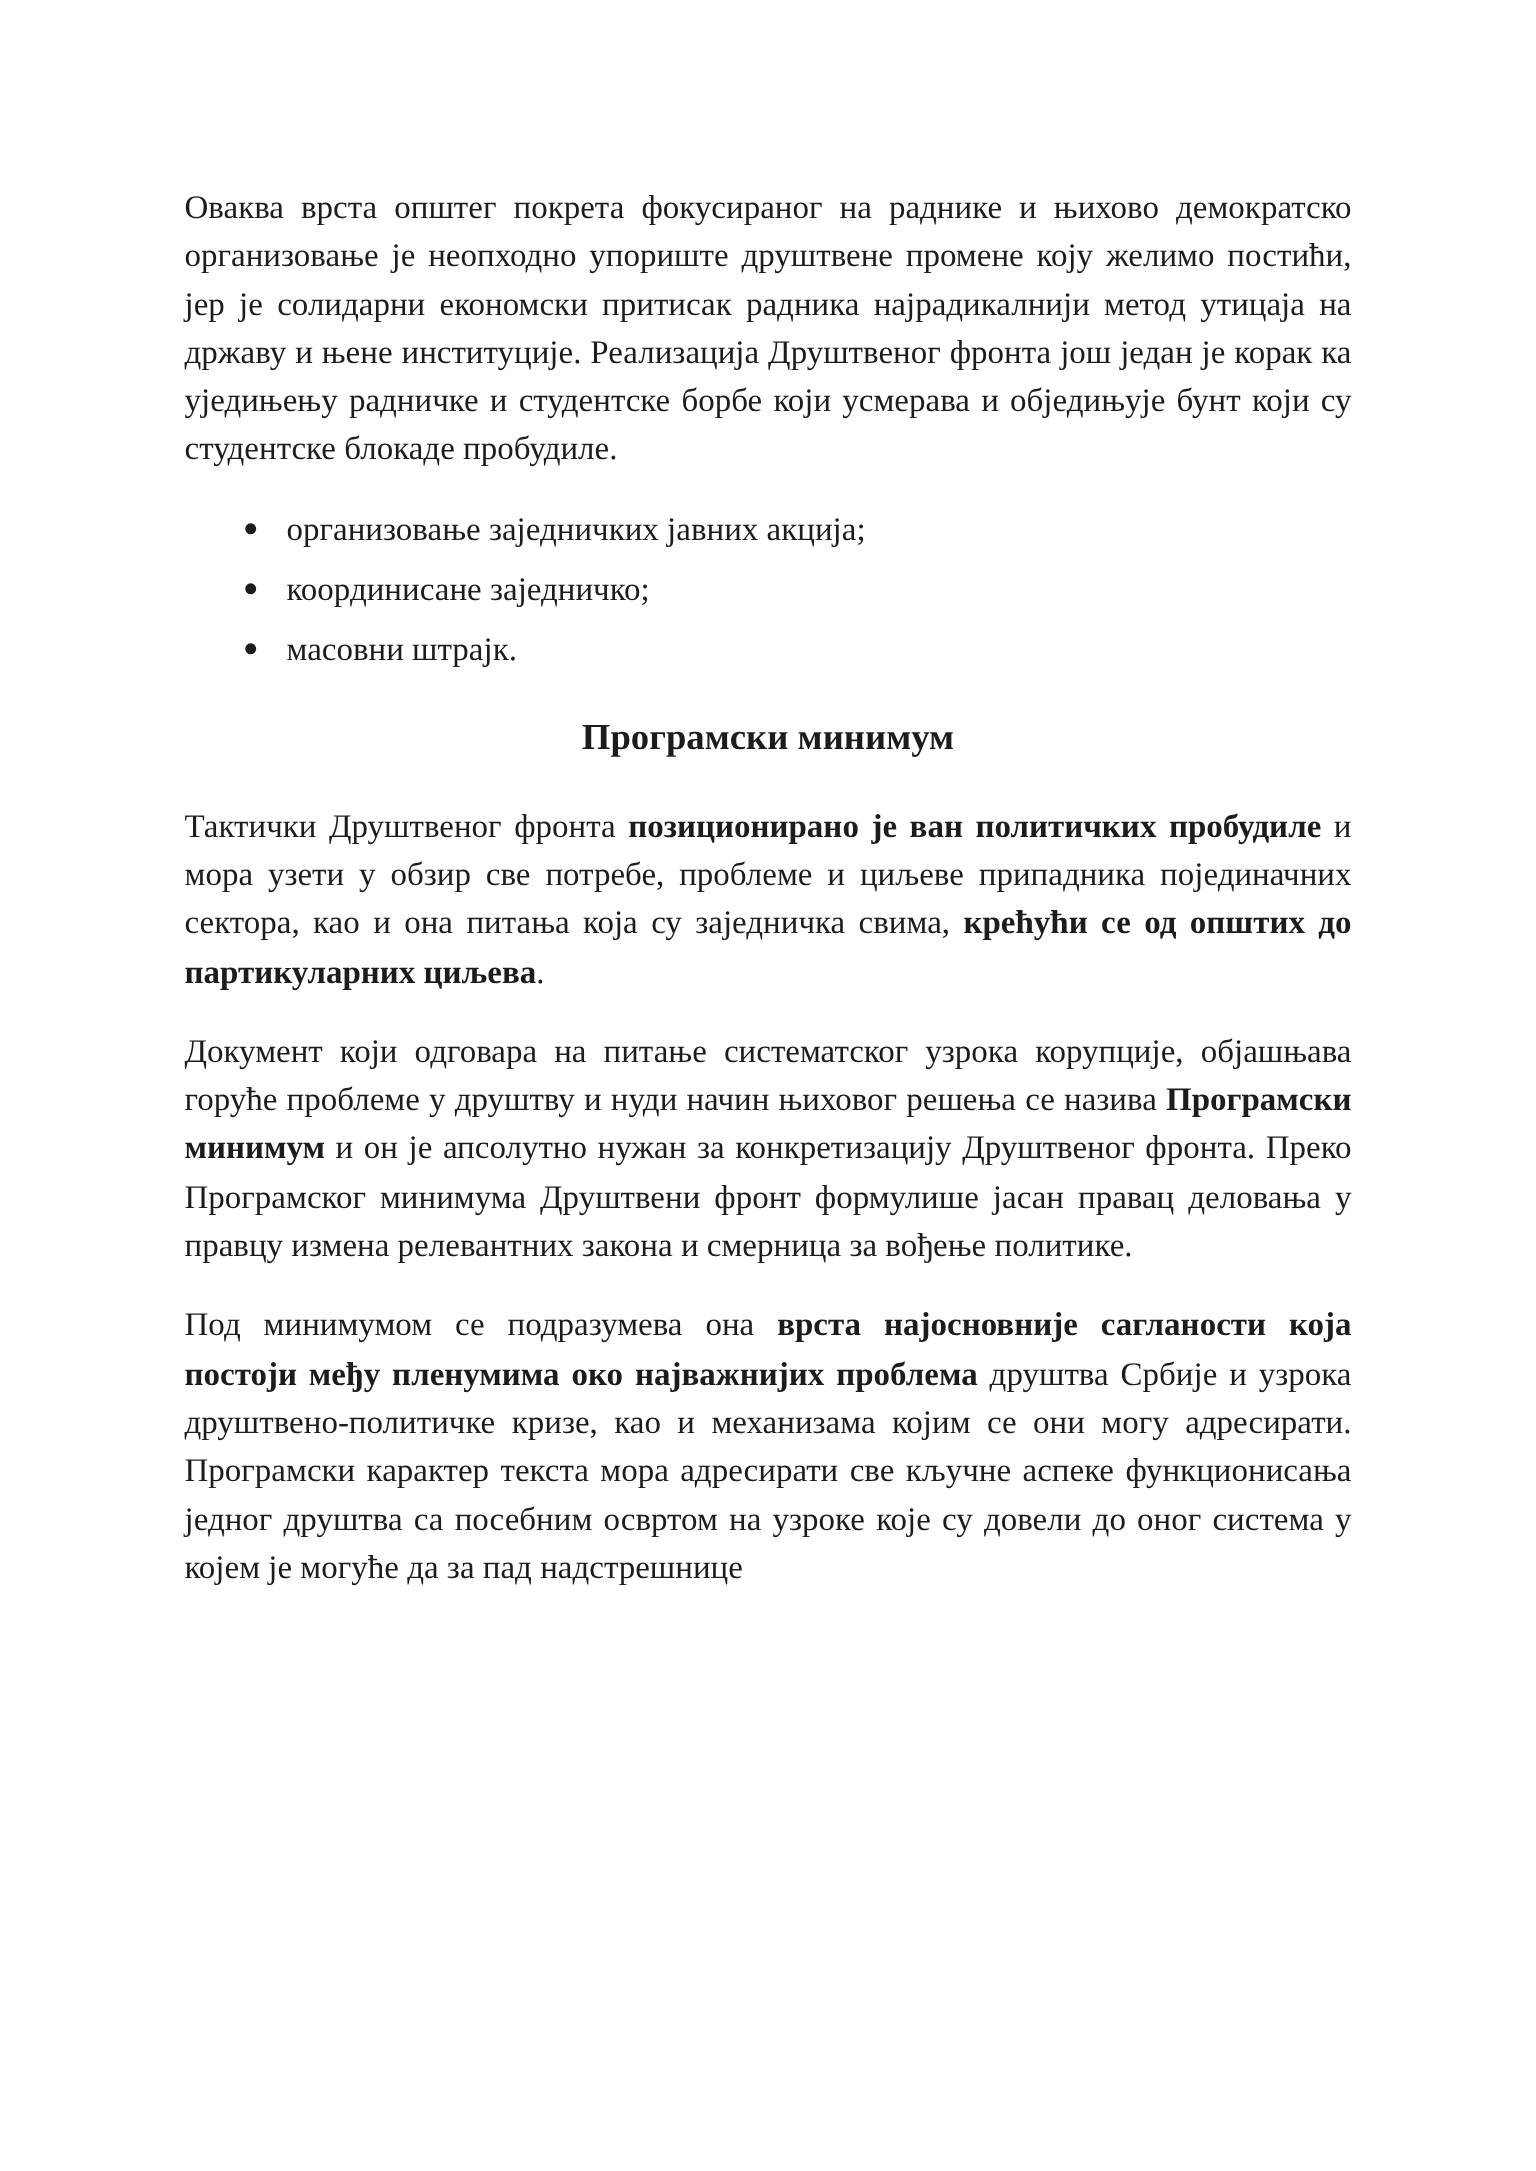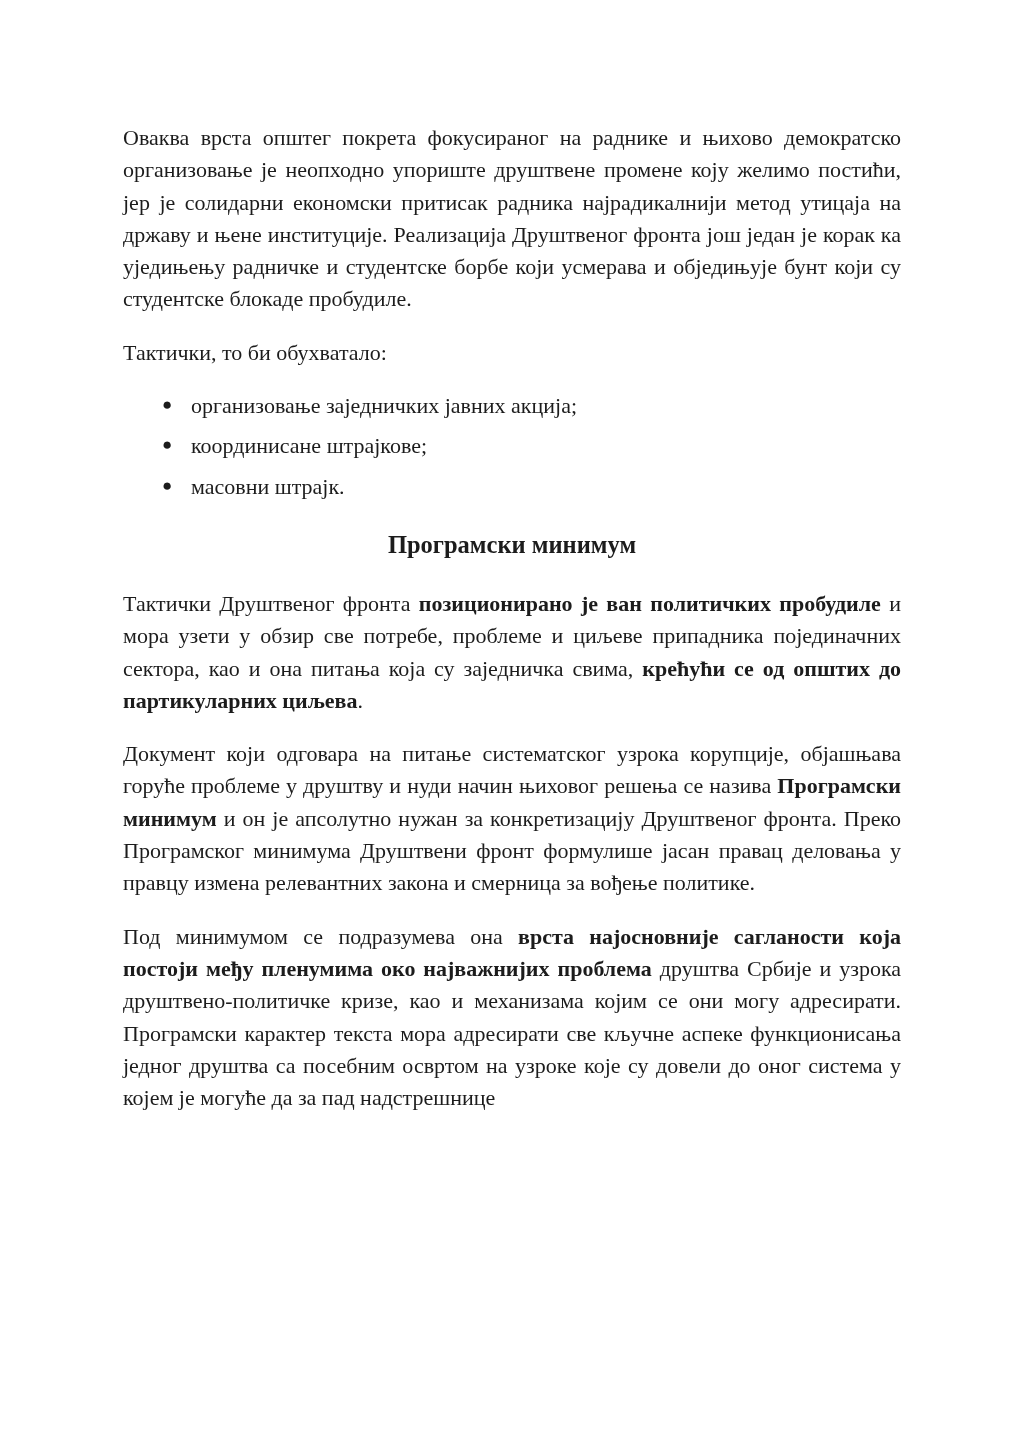--- a/index.html
+++ b/index.html
@@ -56,24 +56,23 @@
     top: -1px;
     font-size: 17px;
   }
 </style>
 </head>
 <body>
 
 <div class="page">
   <div class="doc-content" id="doc-content">
       <p class="para"><span>Оваква врста општег покрета фокусираног на раднике и њихово демократско организовање је неопходно упориште друштвене промене коју желимо постићи, јер је солидарни економски притисак радника најрадикалнији метод утицаја на државу и њене институције. Реализација Друштвеног фронта још један је корак ка уједињењу радничке и студентске борбе који усмерава и обједињује бунт који су студентске блокаде пробудиле.</span></p>
-      <p class="para"><span>Тактички, то би обухватало:</span></p>
       <ul class="bullets">
         <li><span class="bullet-dot">●</span><span>организовање заједничких јавних акција;</span></li>
-        <li><span class="bullet-dot">●</span><span>координисане штрајкове;</span></li>
+        <li><span class="bullet-dot">●</span><span>координисане заједничко;</span></li>
         <li><span class="bullet-dot">●</span><span>масовни штрајк.</span></li>
       </ul>
       <h2 class="heading">Програмски минимум</h2>
       <p class="para"><span>Тактички Друштвеног фронта </span><b>позиционирано је ван политичких пробудиле</b><span> и мора узети у обзир све потребе, проблеме и циљеве припадника појединачних сектора, као и она питања која су заједничка свима, </span><b>крећући се од општих до партикуларних циљева</b><span>.</span></p>
       <p class="para"><span>Документ који одговара на питање систематског узрока корупције, објашњава горуће проблеме у друштву и нуди начин њиховог решења се назива </span><b>Програмски минимум</b><span> и он је апсолутно нужан за конкретизацију Друштвеног фронта. Преко Програмског минимума Друштвени фронт формулише јасан правац деловања у правцу измена релевантних закона и смерница за вођење политике.</span></p>
       <p class="para"><span>Под минимумом се подразумева она </span><b>врста најосновније сагланости која постоји међу пленумима око најважнијих проблема</b><span> друштва Србије и узрока друштвено-политичке кризе, као и механизама којим се они могу адресирати. Програмски карактер текста мора адресирати све кључне аспеке функционисања једног друштва са посебним освртом на узроке које су довели до оног система у којем је могуће да за пад надстрешнице</span></p>
     </div>
 </div>
 
 </body></html>

